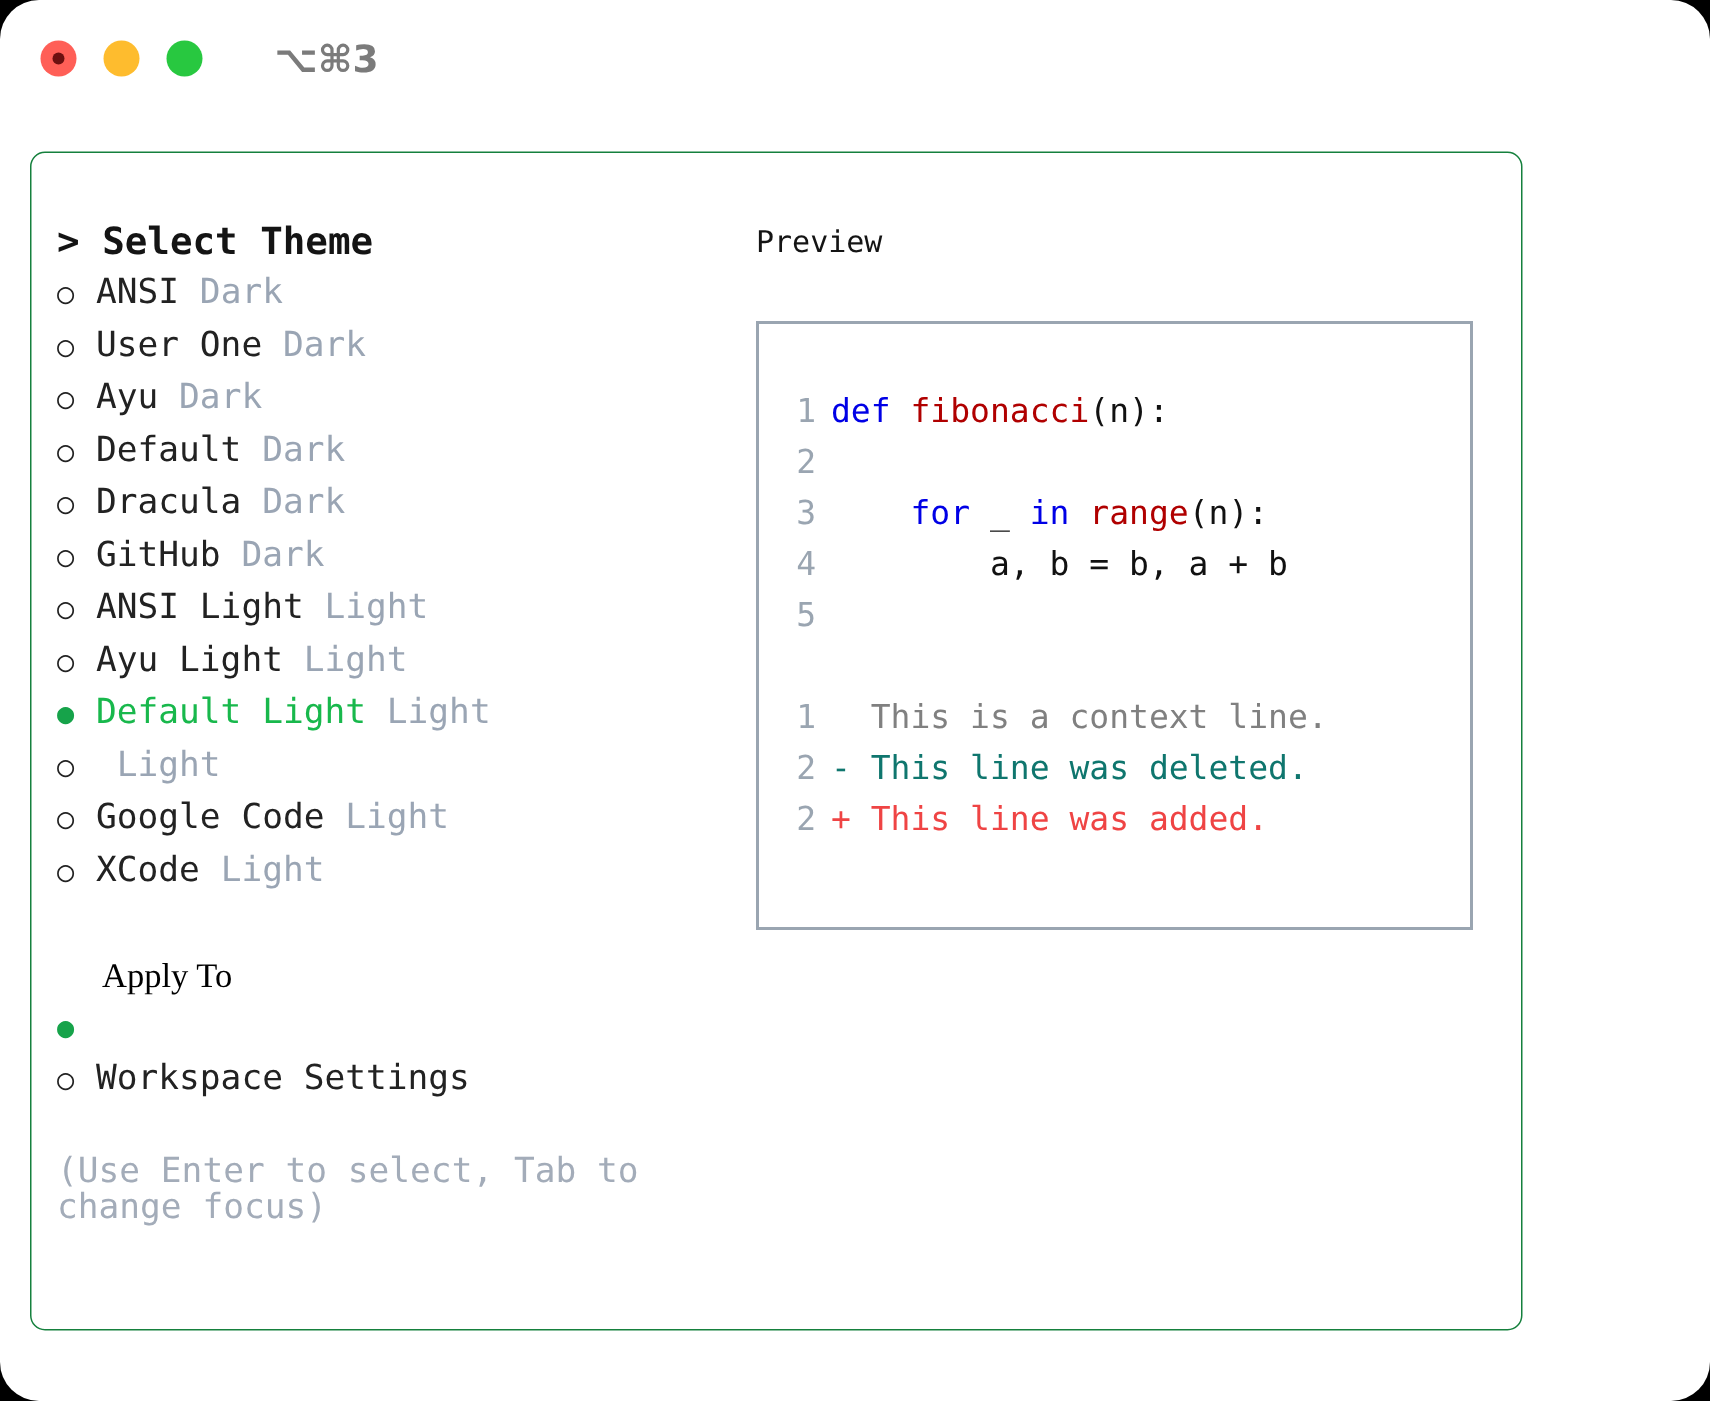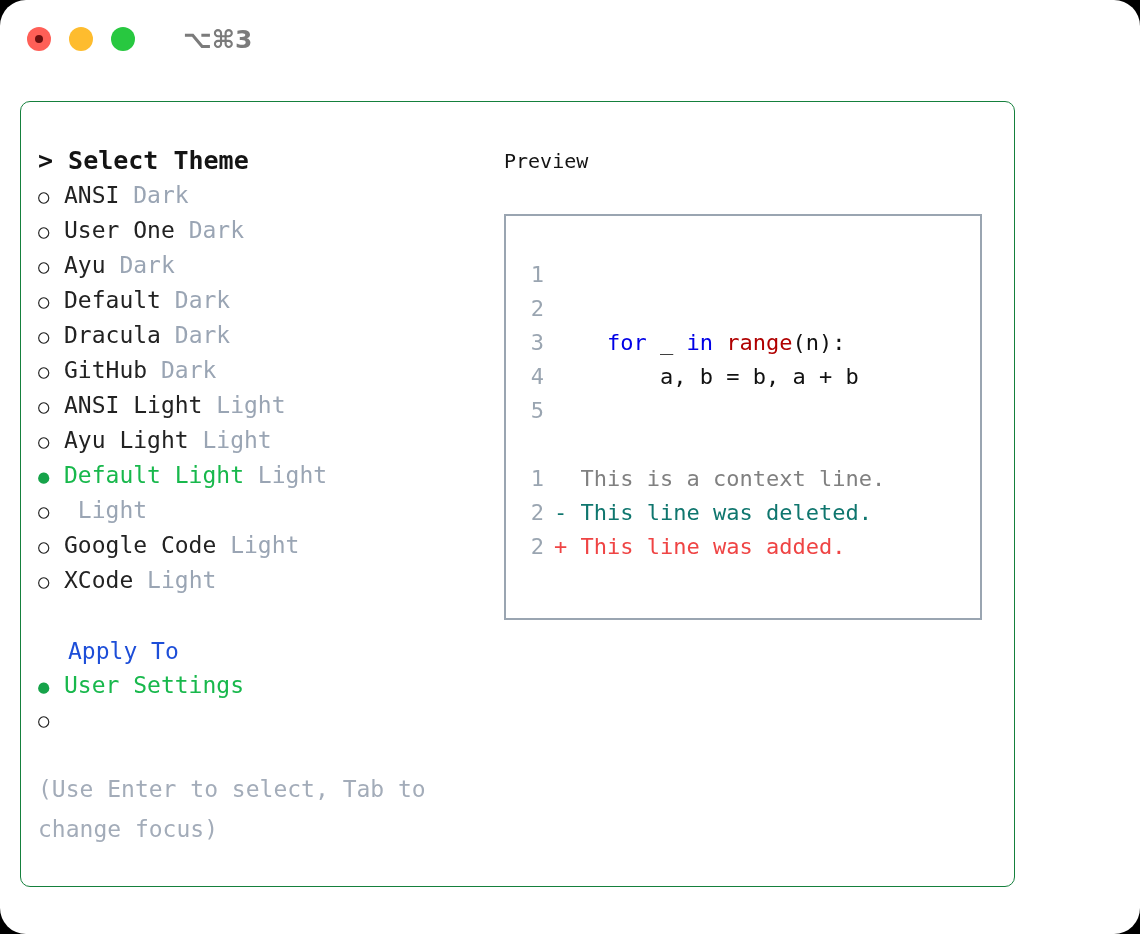--- a/index.html
+++ b/index.html
@@ -121,30 +121,31 @@
   .opt-label { color: #222222; }
   .option-row.selected .opt-label { color: #18b84c; }
   .opt-tag {
     color: #9aa5b4;
     margin-left: 0;
   }
 
   #apply-section { margin-top: 36px; }
   .apply-heading {
     font-size: 23px;
-    color: #1d4ed8;
+    color: #000000;
     line-height: 34px;
     padding-left: 30px;
     white-space: pre;
+    font-family: Liberation Serif, serif;
   }
 
   #hint-text {
     margin-top: 32px;
     font-size: 23px;
-    line-height: 40px;
+    line-height: 24px;
     color: #a3acb9;
     width: 420px;
     white-space: pre-wrap;
   }
 
   
   #preview-column {
     flex: 1;
     padding-left: 18px;
     box-sizing: border-box;
@@ -221,33 +222,33 @@
             <div class="option-row"><span class="bullet">○</span><span class="opt-label">Ayu Light</span><span class="opt-tag"> Light</span></div>
             <div class="option-row selected"><span class="bullet sel">●</span><span class="opt-label">Default Light</span><span class="opt-tag"> Light</span></div>
             <div class="option-row"><span class="bullet">○</span><span class="opt-tag"> Light</span></div>
             <div class="option-row"><span class="bullet">○</span><span class="opt-label">Google Code</span><span class="opt-tag"> Light</span></div>
             <div class="option-row"><span class="bullet">○</span><span class="opt-label">XCode</span><span class="opt-tag"> Light</span></div>
           </div>
 
         <div id="apply-section">
           <div class="apply-heading">Apply To</div>
           <div id="apply-list">
-              <div class="option-row selected"><span class="bullet sel">●</span><span class="opt-label">User Settings</span></div>
-              <div class="option-row"><span class="bullet">○</span></div>
+              <div class="option-row selected"><span class="bullet sel">●</span></div>
+              <div class="option-row"><span class="bullet">○</span><span class="opt-label">Workspace Settings</span></div>
             </div>
         </div>
 
         <div id="hint-text">(Use Enter to select, Tab to change focus)</div>
       </div>
 
       <div id="preview-column">
         <div id="preview-title">Preview</div>
         <div id="preview-box">
           <div id="code-block">
-              <div class="code-line"><span class="lineno">1</span></div>
+              <div class="code-line"><span class="lineno">1</span><span class="code-text"><span class="tok-kw">def </span><span class="tok-fn">fibonacci</span><span class="tok-pl">(n):</span></span></div>
               <div class="code-line"><span class="lineno">2</span></div>
               <div class="code-line"><span class="lineno">3</span><span class="code-text"><span class="tok-pl">    </span><span class="tok-kw">for</span><span class="tok-pl"> _ </span><span class="tok-kw">in</span><span class="tok-pl"> </span><span class="tok-fn">range</span><span class="tok-pl">(n):</span></span></div>
               <div class="code-line"><span class="lineno">4</span><span class="code-text"><span class="tok-pl">        a, b = b, a + b</span></span></div>
               <div class="code-line"><span class="lineno">5</span></div>
             </div>
           <div class="blank-line"></div>
           <div id="diff-block">
               <div class="code-line"><span class="lineno">1</span><span class="diff-ctx">  This is a context line.</span></div>
               <div class="code-line"><span class="lineno">2</span><span class="diff-del">- This line was deleted.</span></div>
               <div class="code-line"><span class="lineno">2</span><span class="diff-add">+ This line was added.</span></div>

